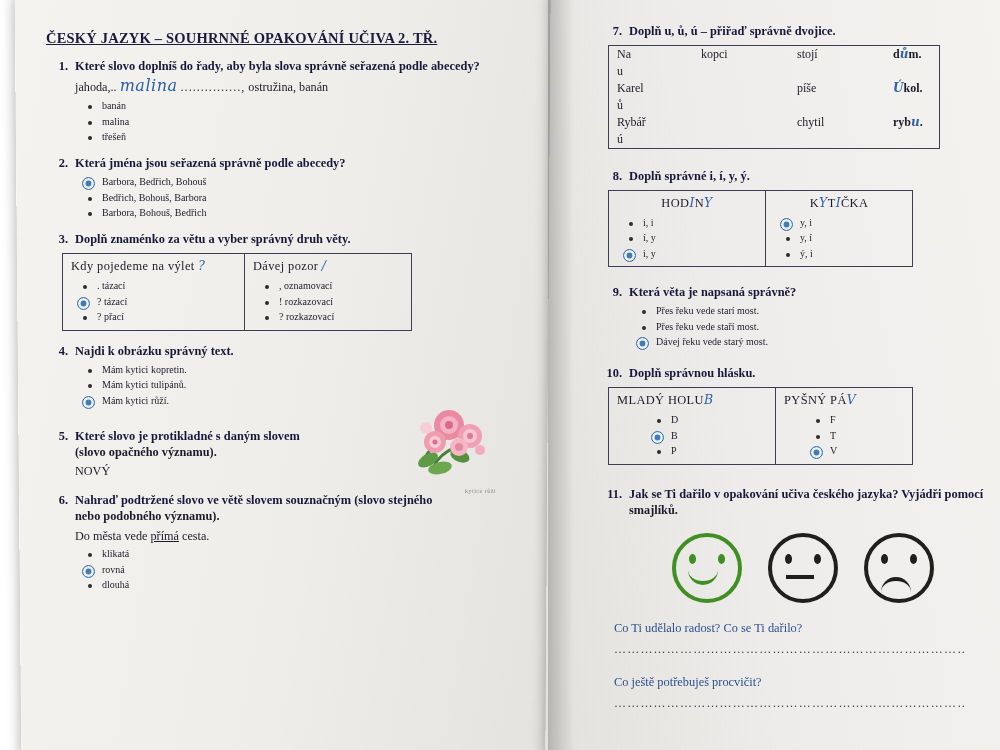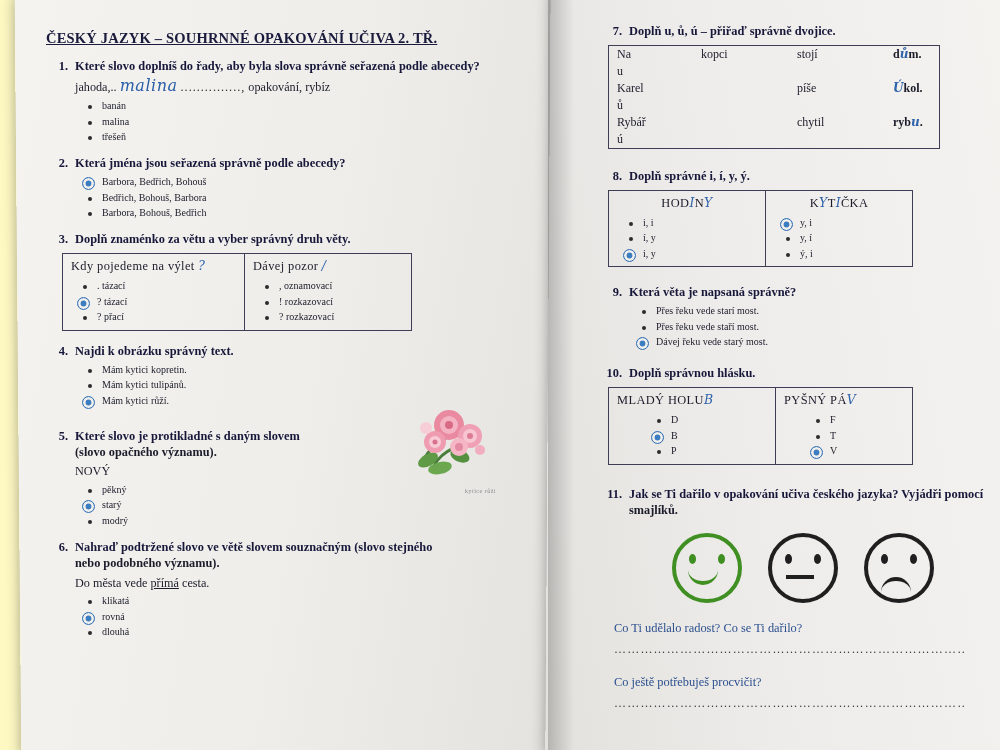--- a/index.html
+++ b/index.html
@@ -10,21 +10,21 @@
   body {
     width: 1000px;
     height: 750px;
     overflow: hidden;
     font-family: "Liberation Serif", serif;
   }
   .page {
     position: relative;
     width: 1000px;
     height: 750px;
-    background: #fef9c3;
+    background: #ffffff;
     overflow: hidden;
   }
   
   .sheet {
     position: absolute;
     background: #f2f1ee;
     box-shadow: 0 0 14px rgba(0,0,0,0.35);
   }
   .sheet-left {
     left: 18px;
@@ -270,21 +270,21 @@
 
     <div class="q">
       <div class="q-head">
         <span class="q-num">1.</span>
         <span class="q-text">Které slovo doplníš do řady, aby byla slova správně seřazená podle abecedy?</span>
       </div>
       <div class="q-body">
         <span class="plain">jahoda,..</span>
         <span class="hand">malina</span>
         <span class="dots">...............,</span>
-        <span class="plain">opakování, rybíz</span>
+        <span class="plain">ostružina, banán</span>
         <ul class="opts">
           <li><span>banán</span></li>
           <li><span>malina</span></li>
           <li><span>třešeň</span></li>
         </ul>
       </div>
     </div>
 
     <div class="q">
       <div class="q-head">
@@ -350,25 +350,20 @@
     </div>
 
     <div class="q" style="margin-top:22px">
       <div class="q-head">
         <span class="q-num">5.</span>
         <span class="q-text">Které slovo je protikladné s daným slovem</span>
       </div>
       <div class="q-body">
         <div class="q-sub">(slovo opačného významu).</div>
         <div style="margin-top:2px">NOVÝ</div>
-        <ul class="opts">
-          <li><span>pěkný</span></li>
-          <li class="checked"><span>starý</span></li>
-          <li><span>modrý</span></li>
-        </ul>
       </div>
     </div>
 
     <div class="q">
       <div class="q-head">
         <span class="q-num">6.</span>
         <span class="q-text">Nahraď podtržené slovo ve větě slovem souznačným (slovo stejného</span>
       </div>
       <div class="q-body">
         <div class="q-sub">nebo podobného významu).</div>

